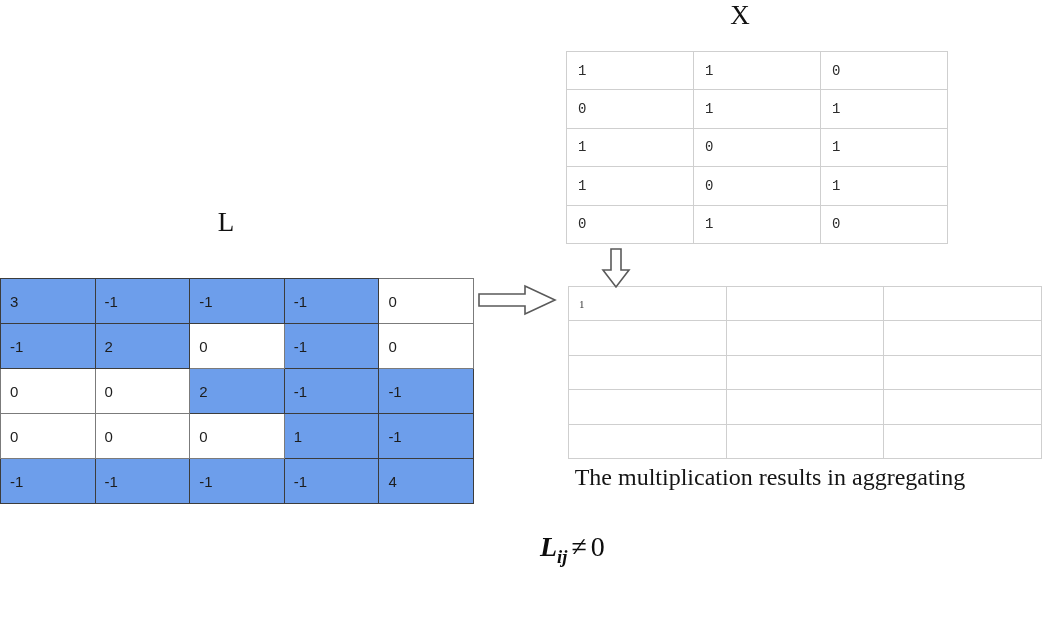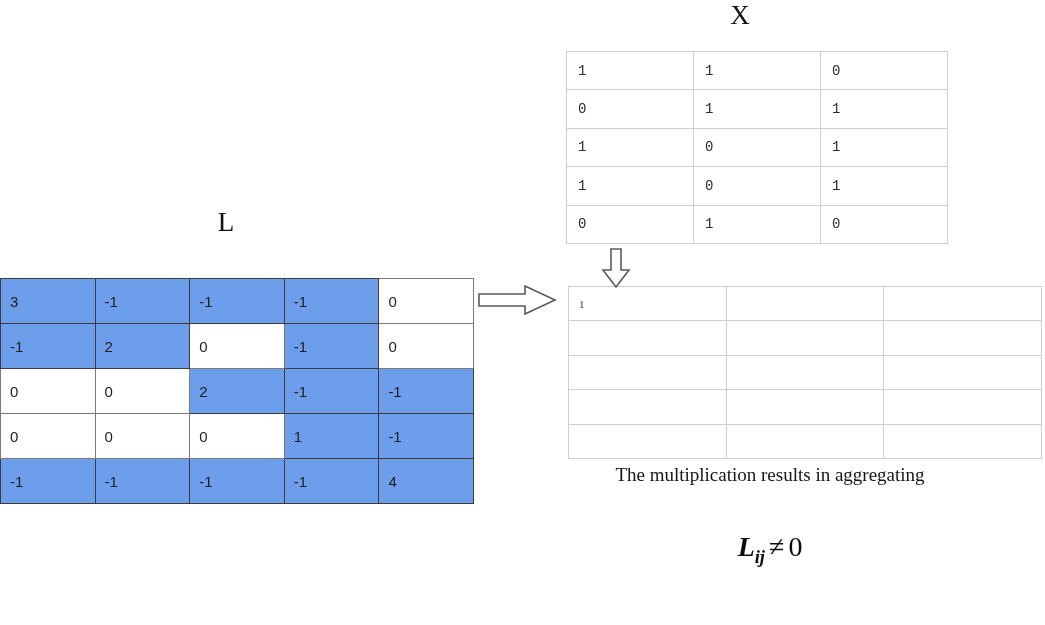--- a/index.html
+++ b/index.html
@@ -125,30 +125,29 @@
   }
 
   
   #caption {
     position: absolute;
     left: 540px;
     top: 463px;
     width: 460px;
     text-align: center;
     font-family: "Liberation Serif", serif;
-    font-size: 19px;
+    font-size: 24px;
     line-height: 1.22;
     color: #151515;
   }
   #formula {
     position: absolute;
     left: 540px;
     top: 531px;
     width: 460px;
-    text-align: center;
     font-family: "Liberation Serif", serif;
     font-size: 28px;
     color: #0d0d0d;
     white-space: nowrap;
   }
   #formula .var {
     font-style: italic;
     font-weight: 600;
   }
   #formula .sub {

